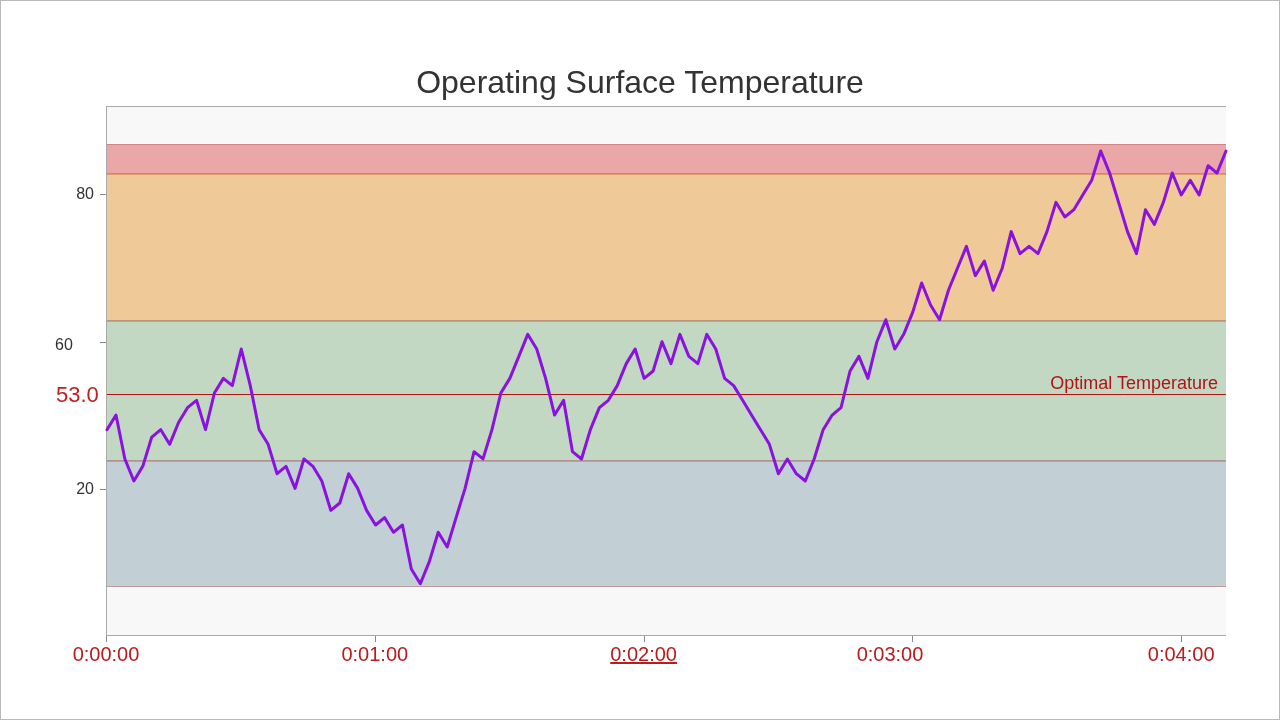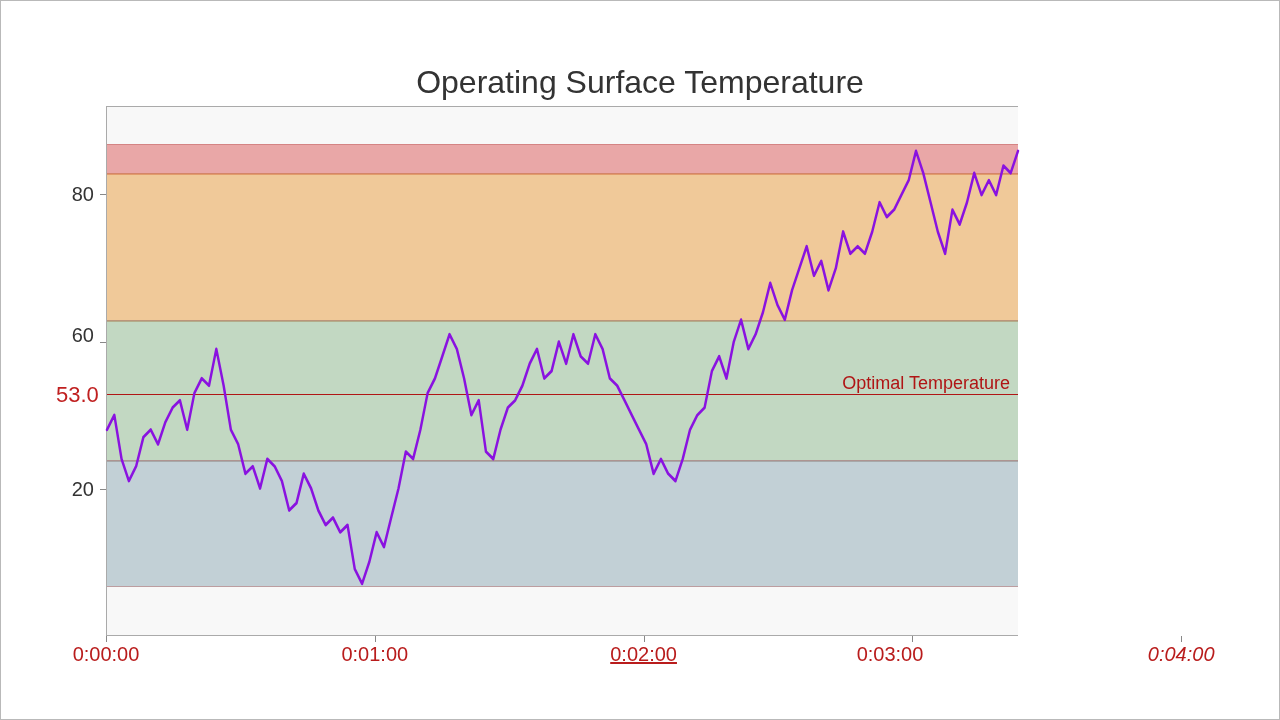--- a/index.html
+++ b/index.html
@@ -26,21 +26,21 @@
     text-align: center;
     font-size: 32px;
     font-weight: 400;
     color: #333333;
     margin-top: 39px;
   }
   .plot-area {
     position: absolute;
     left: 105px;
     top: 105px;
-    width: 912px;
+    width: 1120px;
     height: 530px;
     border-top: 1px solid #aaaaaa;
     border-bottom: 1px solid #aaaaaa;
     border-left: 1px solid #aaaaaa;
     background: #f8f8f8;
     box-sizing: border-box;
   }
   .band {
     position: absolute;
     left: 0;
@@ -62,21 +62,21 @@
   .ref-line-label-left {
     position: absolute;
     font-size: 22px;
     color: #c02020;
   }
   .y-tick-label {
     position: absolute;
     right: 1185px; 
     width: 60px;
     text-align: right;
-    font-size: 20px;
+    font-size: 16px;
     color: #333;
     transform: translateY(-50%);
   }
   .x-tick-label {
     position: absolute;
     top: 642px;
     font-size: 20px;
     color: #b91c1c;
     transform: translateX(-50%);
     white-space: nowrap;
@@ -106,36 +106,36 @@
 </head>
 <body>
 
 <div class="card">
 
   <div class="title">Operating Surface Temperature</div>
 
   <div id="y-ticks">
       <div class="y-tick-label" style="top: 487.778px;">20</div>
       <div class="y-tick-mark" style="top: 487.778px;"></div>
-      <div class="y-tick-label" style="top: 334px;">60</div>
+      <div class="y-tick-label" style="top: 344px; text-align: center;">60</div>
       <div class="y-tick-mark" style="top: 340.556px;"></div>
       <div class="y-tick-label" style="top: 193.333px;">80</div>
       <div class="y-tick-mark" style="top: 193.333px;"></div>
     </div>
 
   <div id="x-ticks">
       <div class="x-tick-label" style="left: 105px;">0:00:00</div>
       <div class="x-tick-mark" style="left: 105px;"></div>
       <div class="x-tick-label" style="left: 373.8px;">0:01:00</div>
       <div class="x-tick-mark" style="left: 373.8px;"></div>
       <div class="x-tick-label" style="left: 642.6px; text-decoration: underline;">0:02:00</div>
       <div class="x-tick-mark" style="left: 642.6px;"></div>
       <div class="x-tick-label" style="left: 889px;">0:03:00</div>
       <div class="x-tick-mark" style="left: 911.4px;"></div>
-      <div class="x-tick-label" style="left: 1180.2px; font-style: italic;">0:04:00</div>
+      <div class="x-tick-label" style="left: 1180.2px;">0:04:00</div>
       <div class="x-tick-mark" style="left: 1180.2px;"></div>
     </div>
 
   <div class="ref-line-label-left" id="ref-left-label" style="left: 55px; top: 381.083px;">53.0</div>
 
   <div class="plot-area">
     <div id="bands-container">
         <div class="band" style="top: 36.8056px; height: 29.4444px; background: rgba(220, 100, 100, 0.55); border-top: 1px solid rgba(180, 80, 80, 0.4); border-bottom: 1px solid rgba(180, 80, 80, 0.4);"></div>
         <div class="band" style="top: 66.25px; height: 147.222px; background: rgba(235, 170, 90, 0.6); border-top: 1px solid rgba(180, 80, 80, 0.4); border-bottom: 1px solid rgba(180, 80, 80, 0.4);"></div>
         <div class="band" style="top: 213.472px; height: 139.861px; background: rgba(150, 190, 150, 0.55); border-top: 1px solid rgba(180, 80, 80, 0.4); border-bottom: 1px solid rgba(180, 80, 80, 0.4);"></div>

